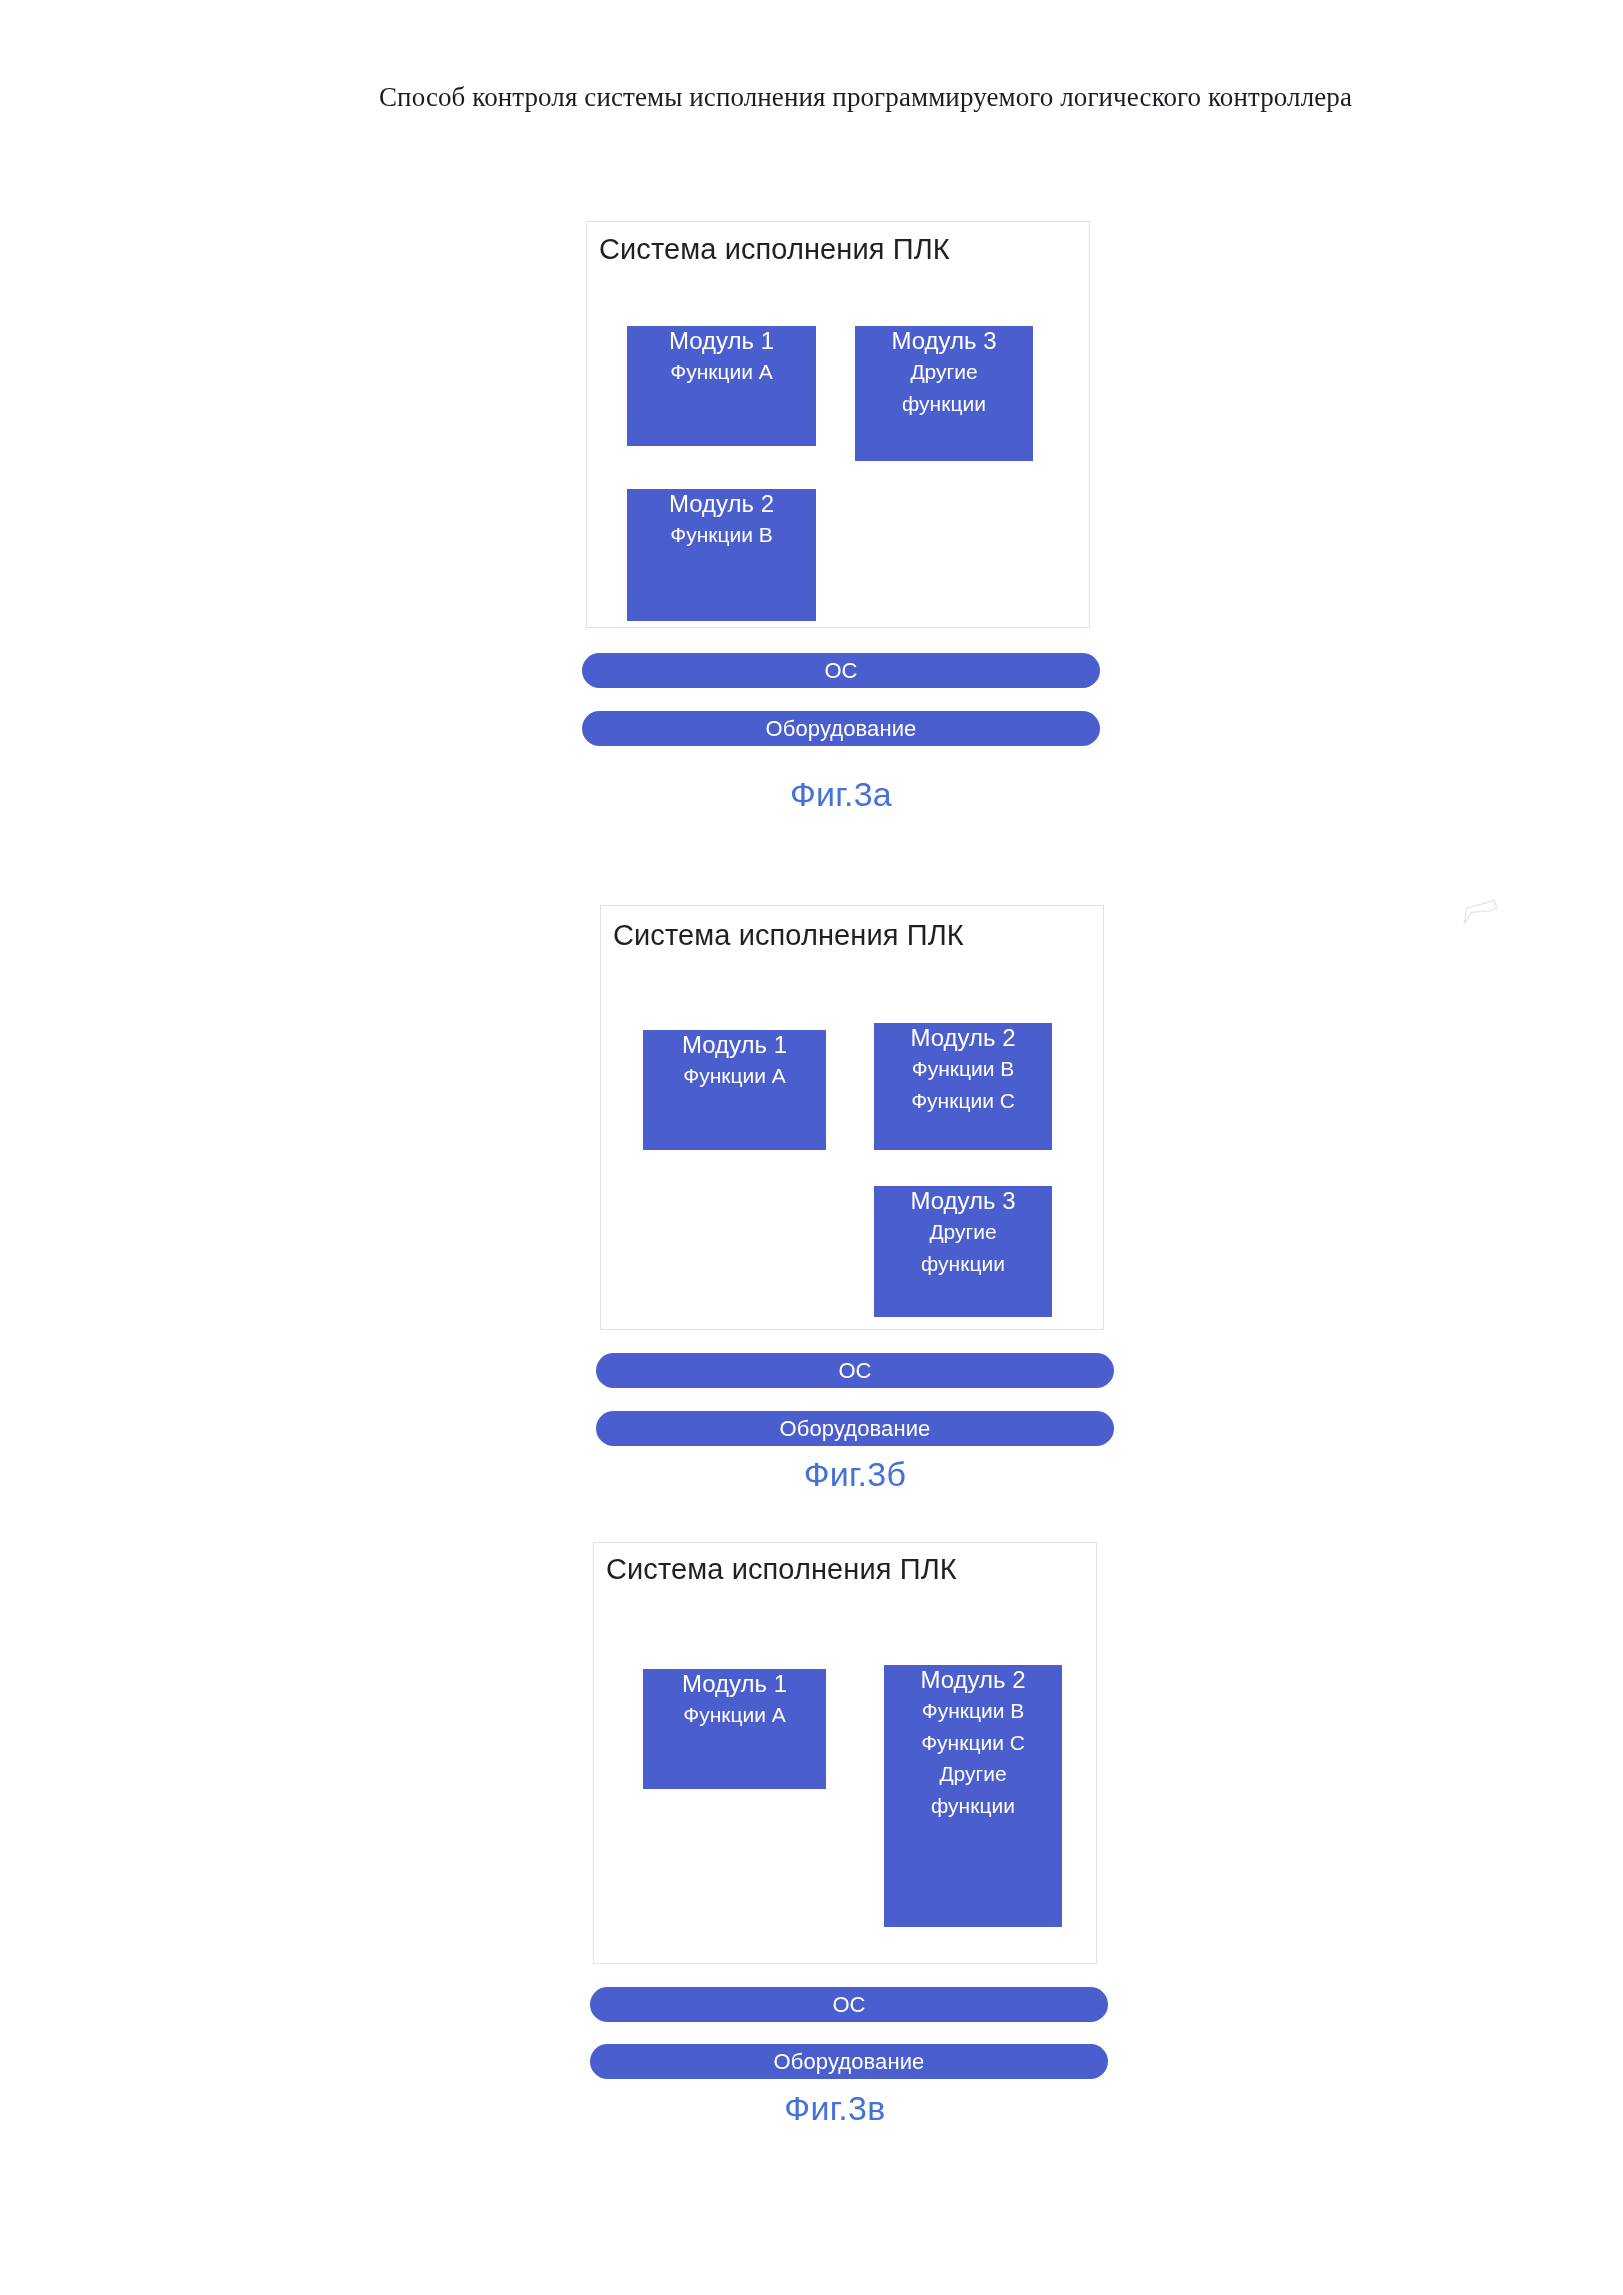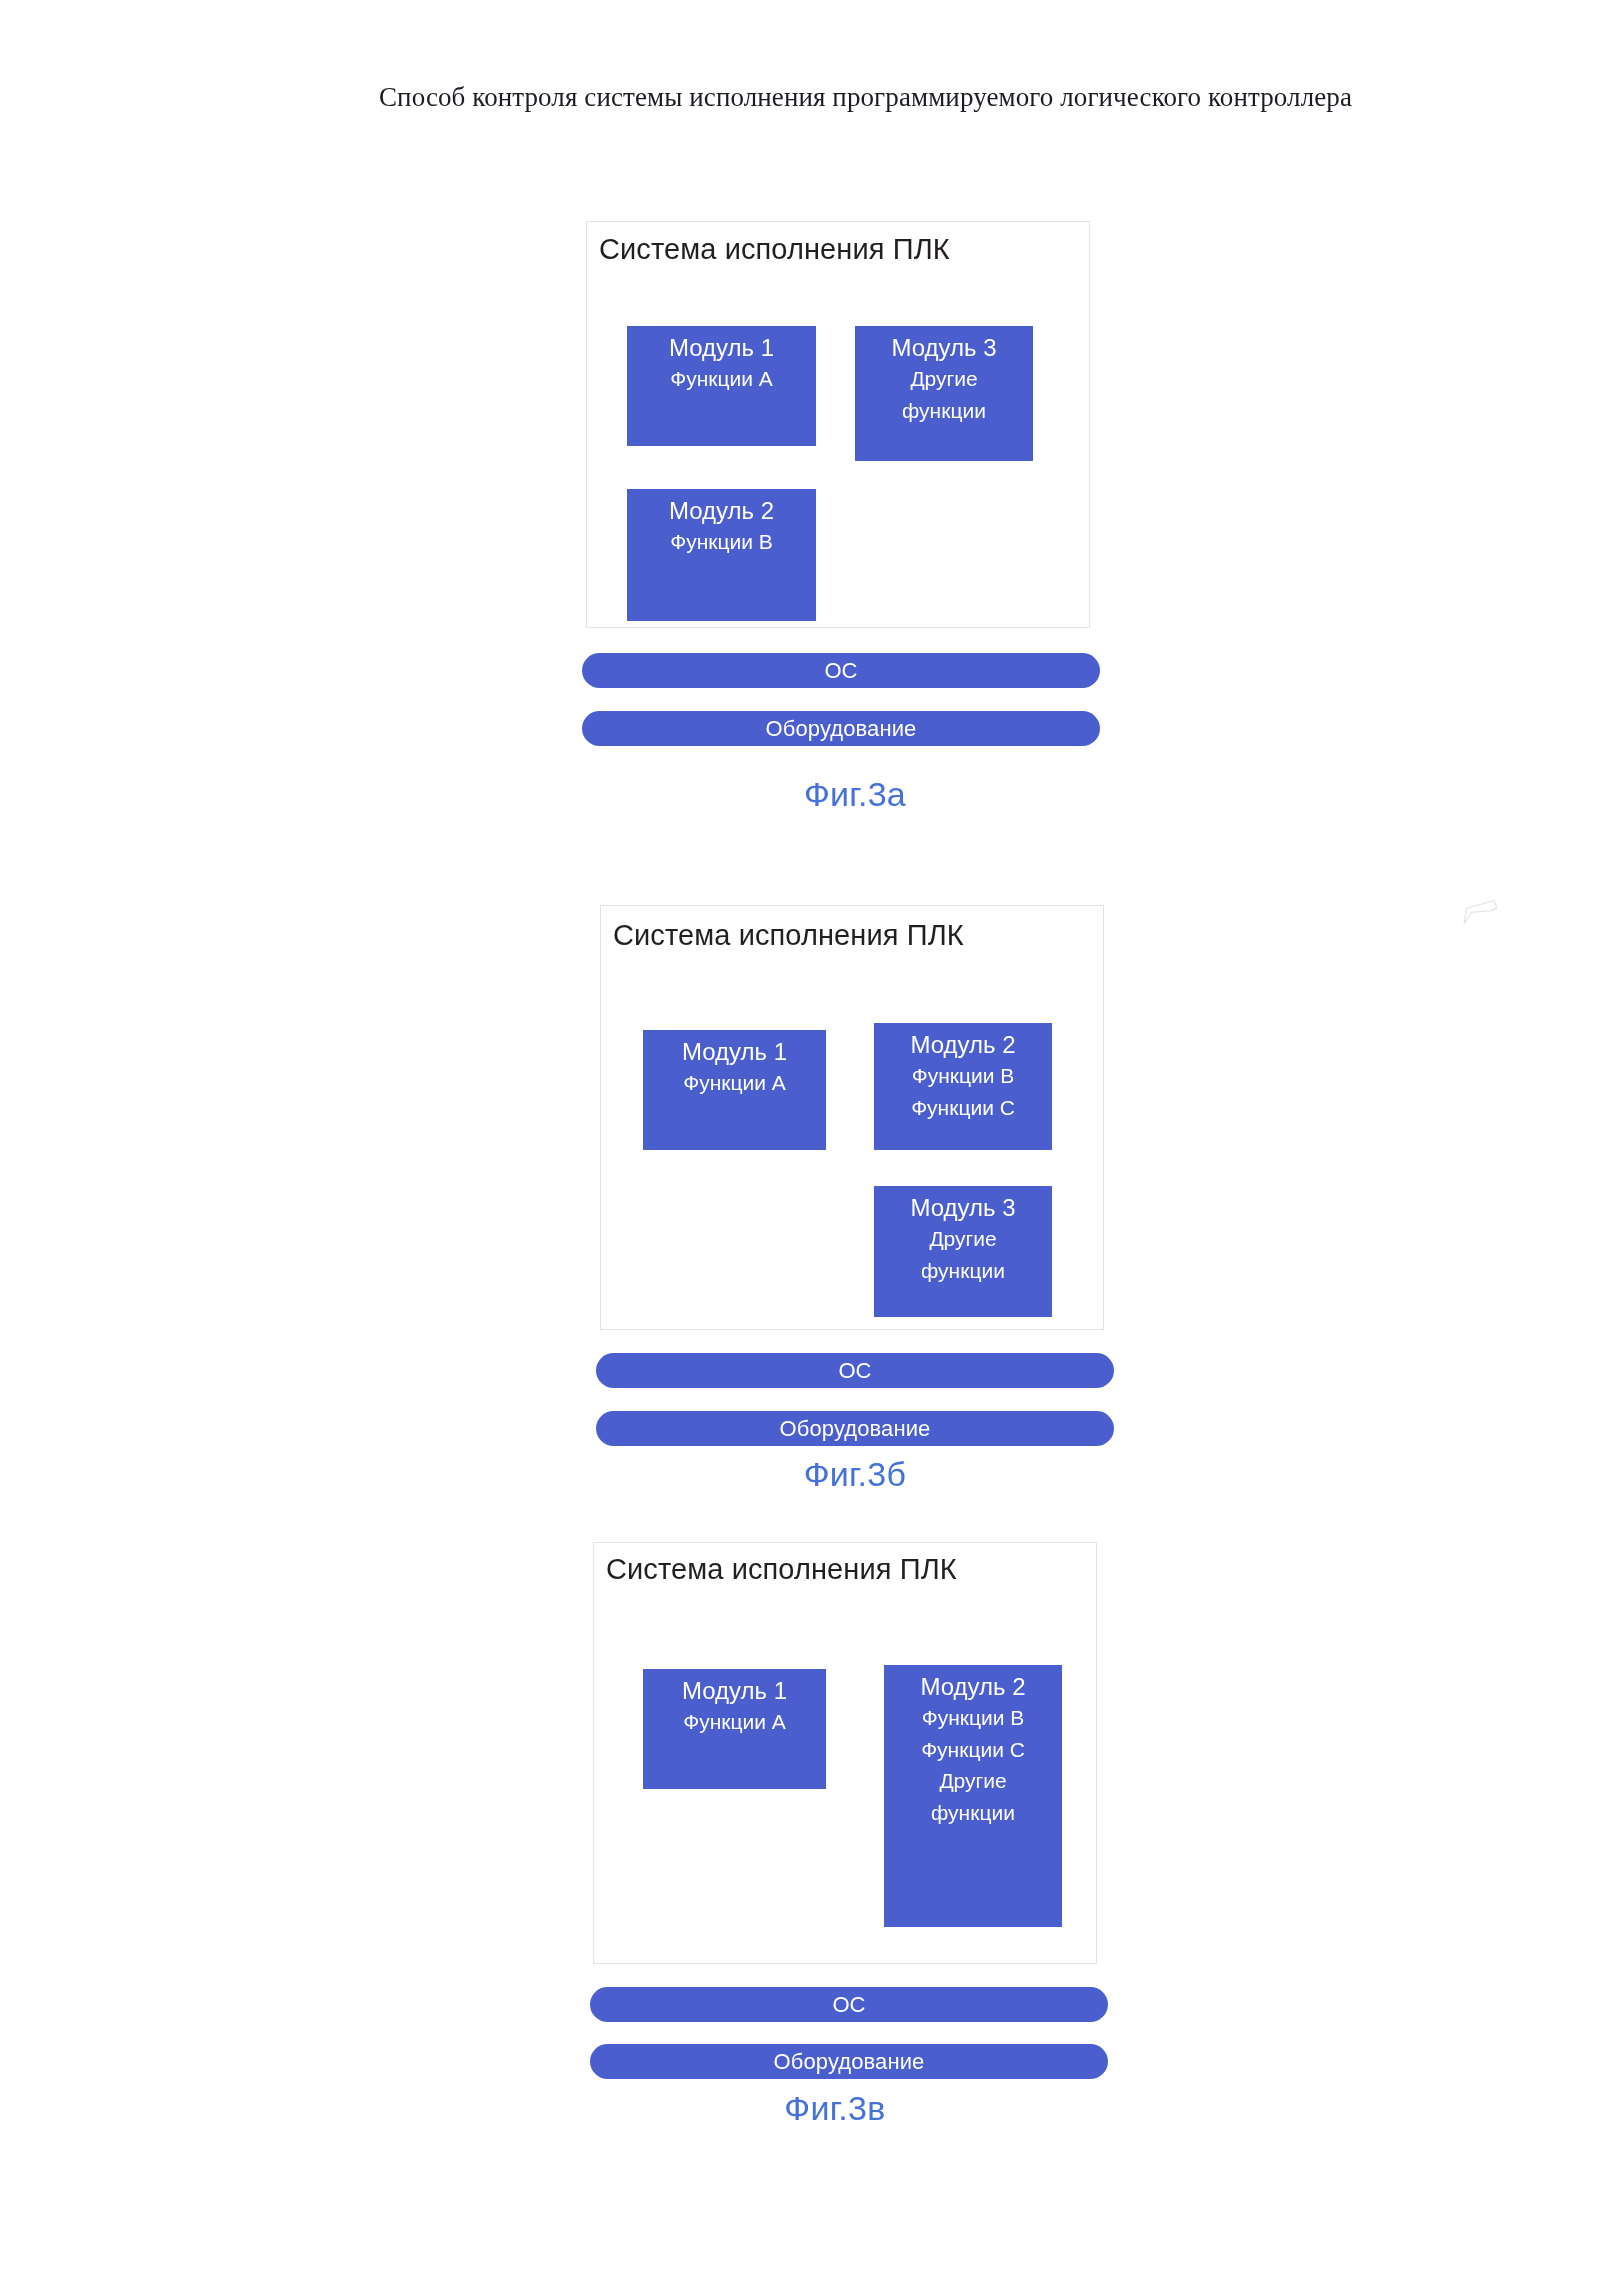--- a/index.html
+++ b/index.html
@@ -59,21 +59,21 @@
     letter-spacing: 0.1px;
     white-space: nowrap;
   }
 
   .module {
     position: absolute;
     box-sizing: border-box;
     background: #4a5fcd;
     color: #ffffff;
     text-align: center;
-    padding-top: 7px;
+    padding-top: 0;
   }
   .module .mod-title {
     display: block;
     font-size: 24px;
     line-height: 1.26;
     white-space: nowrap;
   }
   .module .mod-line {
     display: block;
     font-size: 21px;
@@ -142,21 +142,21 @@
     </div>
 
     <div class="pill" style="left:582px; top:605px; width:518px; height:35px;">
       <span>ОС</span>
     </div>
 
     <div class="pill" style="left:582px; top:663px; width:518px; height:35px;">
       <span>Оборудование</span>
     </div>
 
-    <div class="fig-caption" style="left:596px; top:727px; width:518px;">Фиг.3а</div>
+    <div class="fig-caption" style="left:582px; top:727px; width:518px;">Фиг.3а</div>
   </div>
 
   <div class="figure-group" style="left:0; top:0; width:1623px; height:1473px;">
 
     <div class="system-box" style="left:600px; top:857px; width:504px; height:425px;"></div>
 
     <div class="system-box-label" style="left:613px; top:871px;">Система исполнения ПЛК</div>
 
     <div class="module" style="left:643px; top:982px; width:183px; height:120px;">
       <span class="mod-title">Модуль 1</span>

